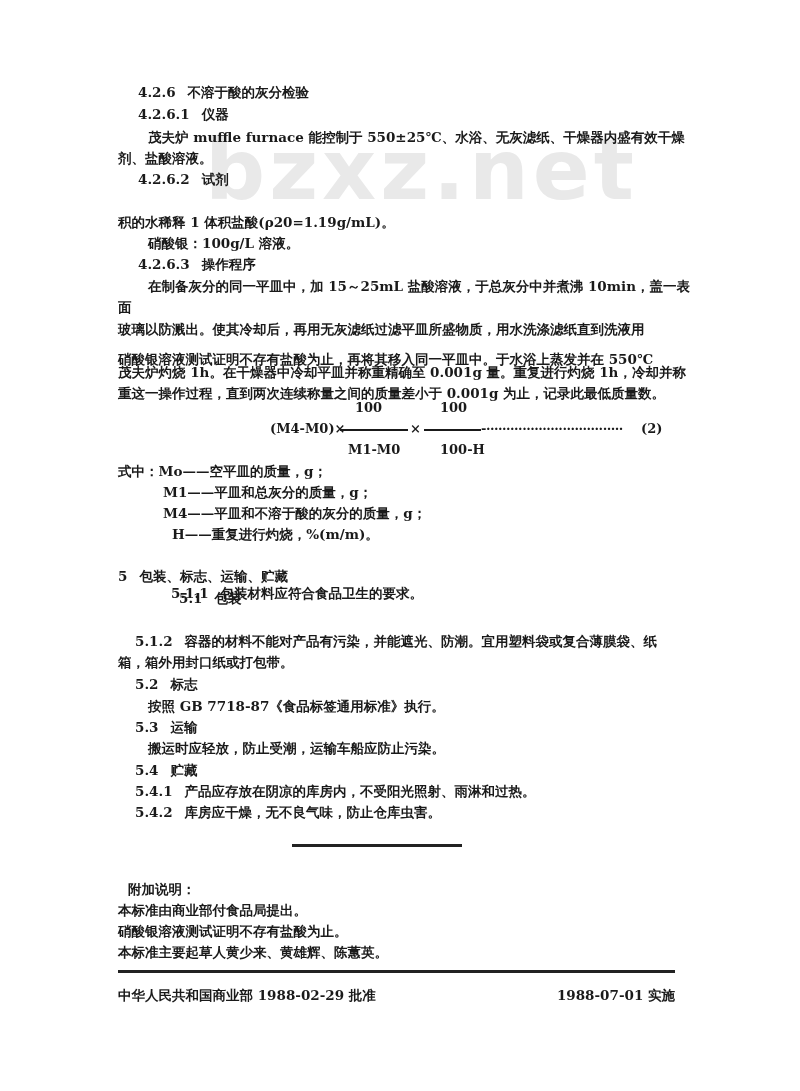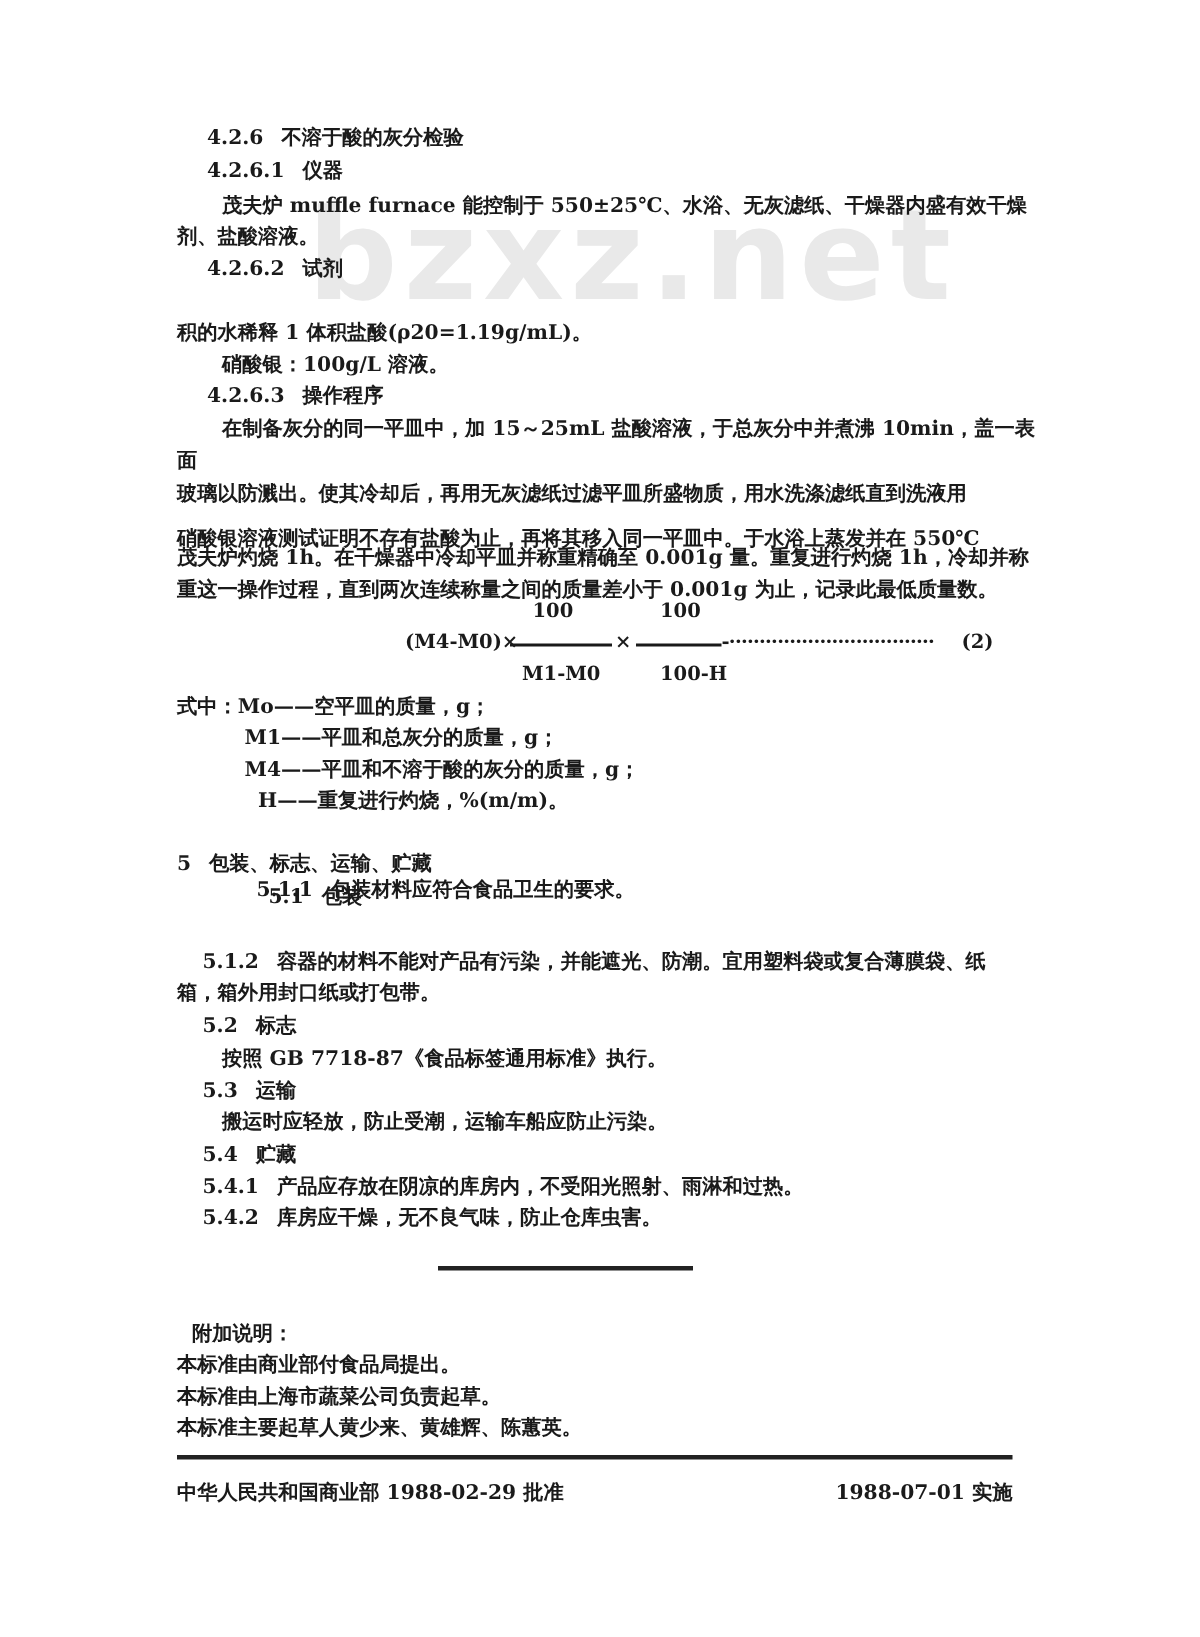--- a/index.html
+++ b/index.html
@@ -113,20 +113,20 @@
     <span class="num">5.4.1</span><span>产品应存放在阴凉的库房内，不受阳光照射、雨淋和过热。</span>
   </div>
   <div class="ln" style="left:135px; top:803px;">
     <span class="num">5.4.2</span><span>库房应干燥，无不良气味，防止仓库虫害。</span>
   </div>
 
   <div class="rule" style="left:292px; top:844px; width:170px; height:3px;"></div>
 
   <div class="ln" style="left:128px; top:880px;">附加说明：</div>
   <div class="ln" style="left:118px; top:901px;">本标准由商业部付食品局提出。</div>
-  <div class="ln" style="left:118px; top:922px;">本标准由上海市蔬菜公司负责起草。</div>
+  <div class="ln" style="left:118px; top:922px;">硝酸银溶液测试证明不存有盐酸为止。</div>
   <div class="ln" style="left:118px; top:943px;">本标准主要起草人黄少来、黄雄辉、陈蕙英。</div>
 
   <div class="rule" style="left:118px; top:970px; width:557px; height:3px;"></div>
   <div class="ln" style="left:118px; top:986px;">中华人民共和国商业部 1988-02-29 批准</div>
   <div class="ln" style="right:125px; top:986px;">1988-07-01 实施</div>
 
 </div>
 
 </body></html>

